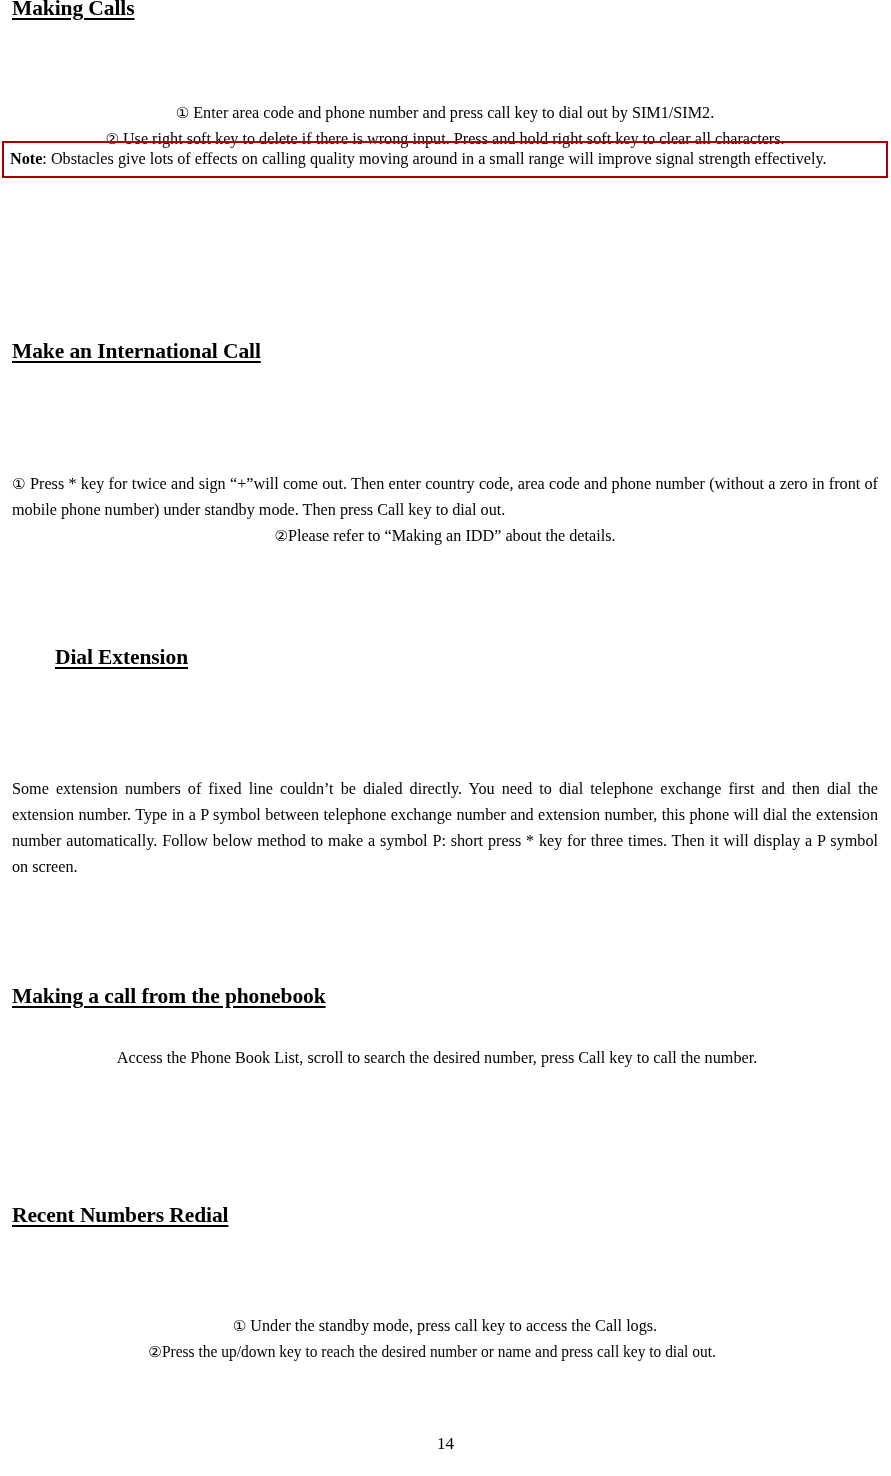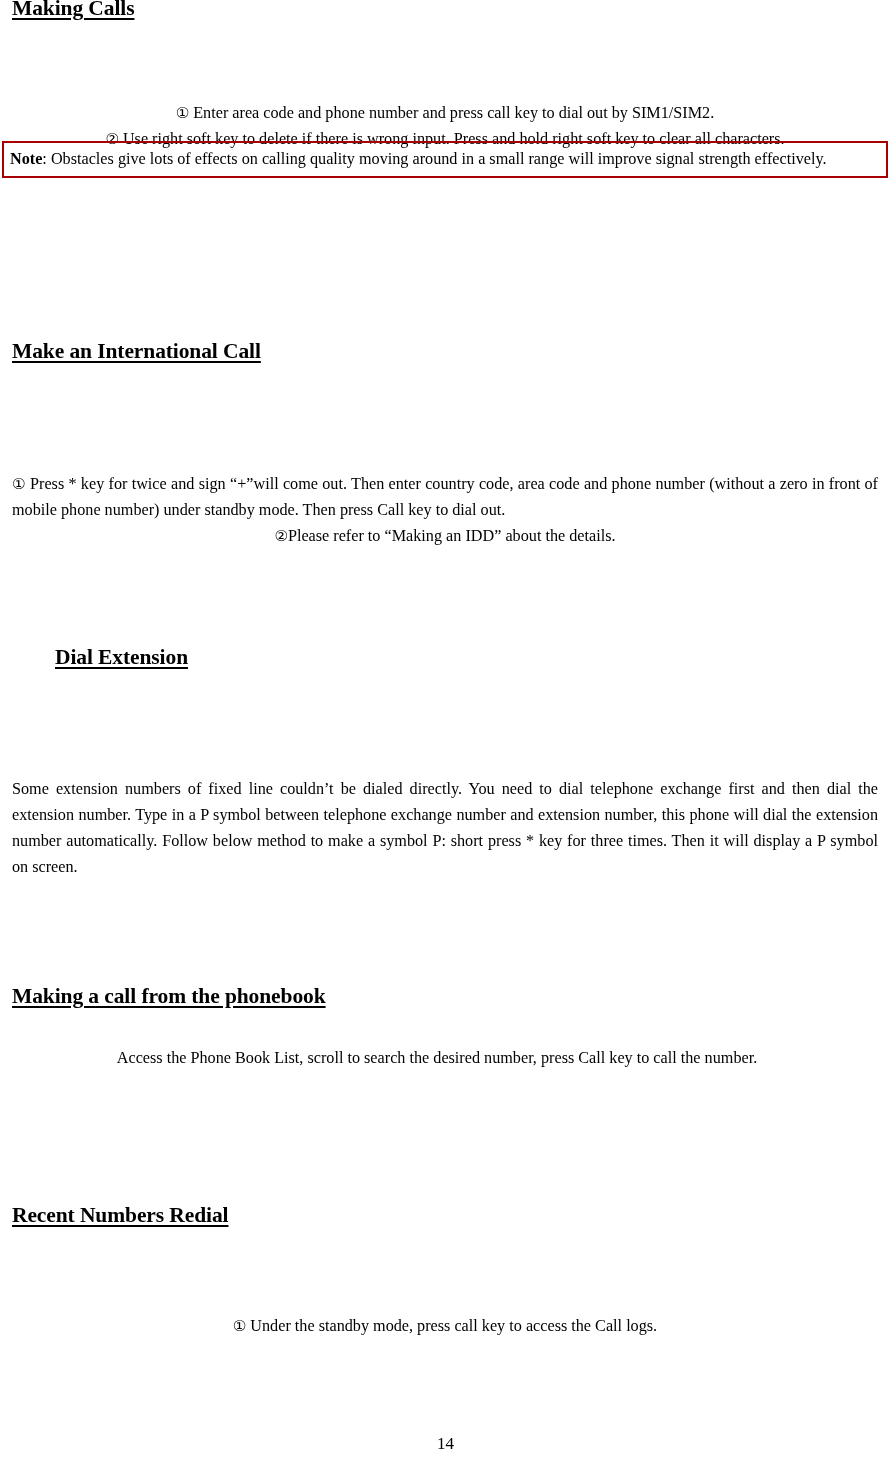--- a/index.html
+++ b/index.html
@@ -117,17 +117,18 @@
   <p class="para blk" id="p-dial-ext">Some extension numbers of fixed line couldn’t be dialed directly. You need to dial telephone exchange first and then dial the extension number. Type in a P symbol between telephone exchange number and extension number, this phone will dial the extension number automatically. Follow below method to make a symbol P: short press * key for three times. Then it will display a P symbol on screen.</p>
 
   <h1 class="heading blk" id="h-phonebook"><span class="u">Making a call from the phonebook</span></h1>
 
   <p class="para blk nojust" id="p-phonebook">Access the Phone Book List, scroll to search the desired number, press Call key to call the number.</p>
 
   <h1 class="heading blk" id="h-redial"><span class="u">Recent Numbers Redial</span></h1>
 
   <div class="blk" id="list-redial">
     <p class="para nojust"><span class="circ">①</span> <span>Under the standby mode, press call key to access the Call logs.</span></p>
+    <p class="para nojust"><span class="circ">②</span><span class="condensed">Press the up/down key to reach the desired number or name and press call key to dial out.</span></p>
   </div>
 
   <div class="blk" id="page-number">14</div>
 
 </div>
 
 </body></html>

